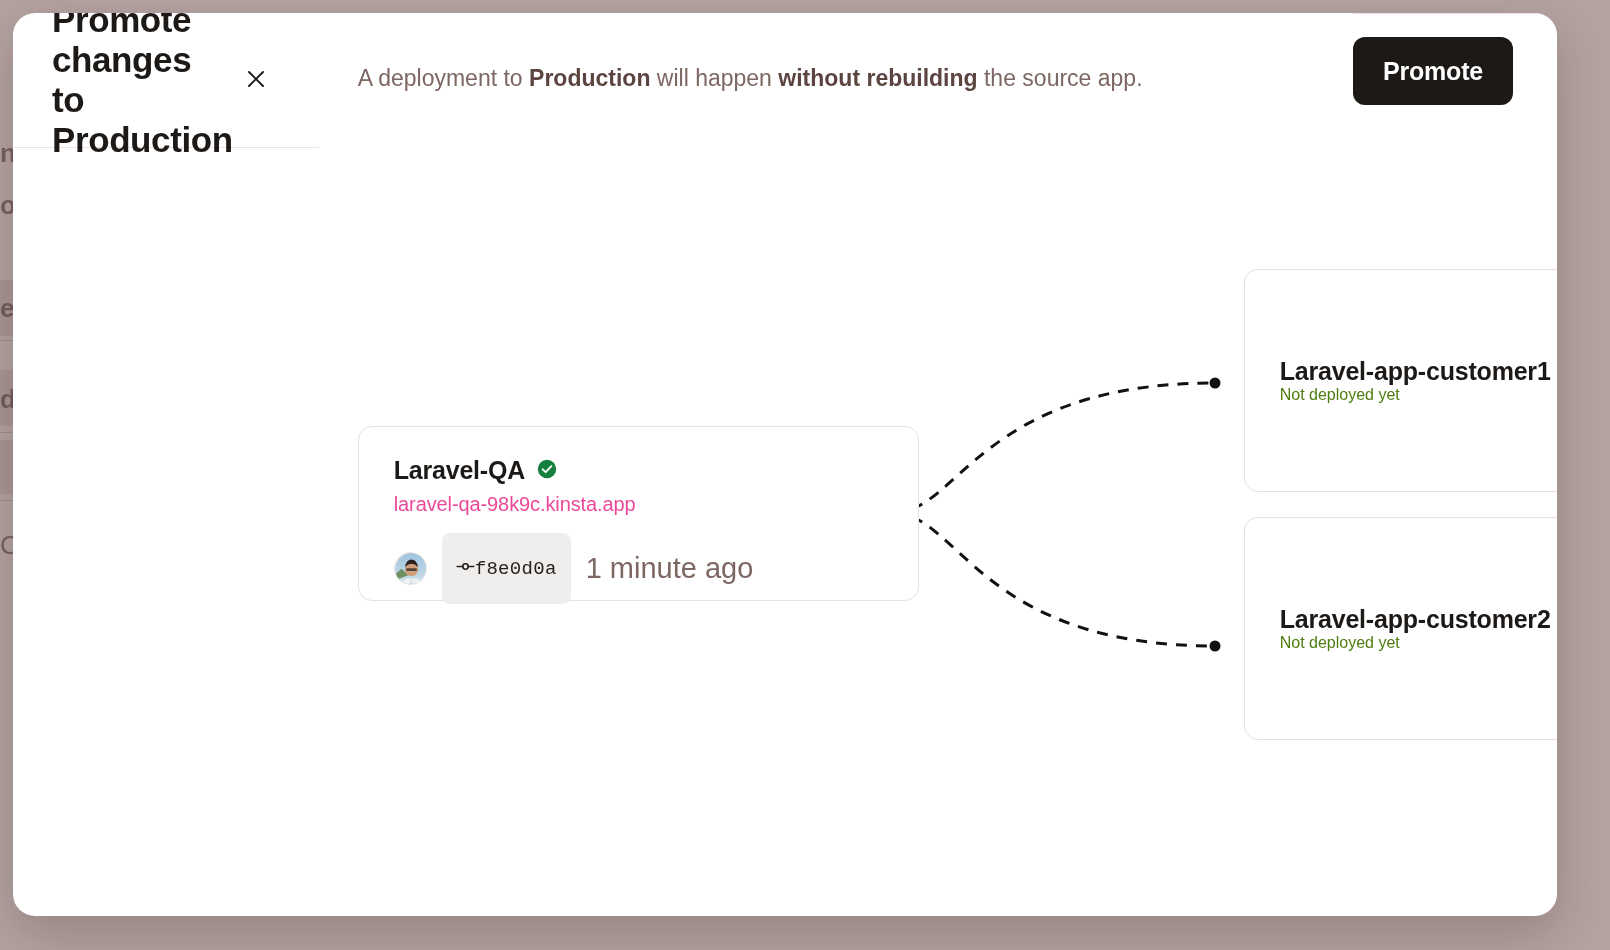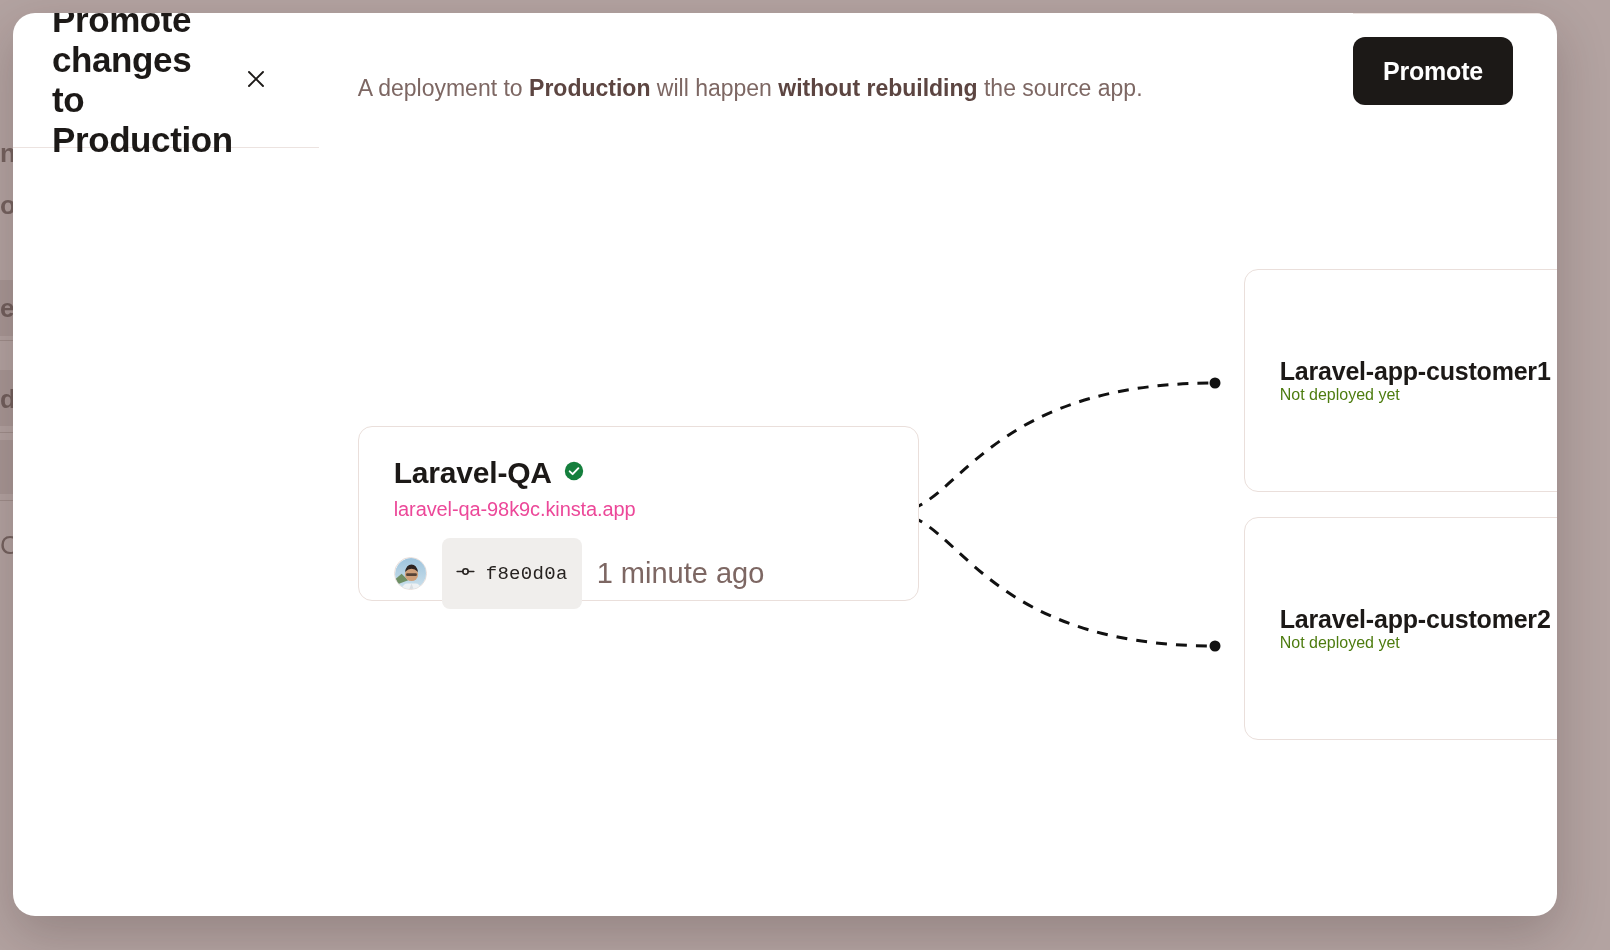--- a/index.html
+++ b/index.html
@@ -101,21 +101,21 @@
 
   
   #modal-body {
     flex: 1;
     position: relative;
     padding: 0 39px;
   }
   #subtitle {
     position: absolute;
     left: 39px;
-    top: 62px;
+    top: 52px;
     font-size: 23px;
     color: #7d6763;
     letter-spacing: 0;
     white-space: nowrap;
   }
   #subtitle b { color: #5c4541; font-weight: 700; }
 
   
   #graph {
     position: absolute;
@@ -147,21 +147,21 @@
     width: 561px;
     height: 175px;
     padding: 29px 0 0 35px;
   }
   #source-name-row {
     display: flex;
     align-items: center;
     gap: 11px;
   }
   #source-name {
-    font-size: 30px;
+    font-size: 25px;
     font-weight: 700;
     color: #1c1917;
     letter-spacing: -0.2px;
   }
   #source-url {
     margin-top: 8px;
     font-size: 20px;
     color: #ec4899;
     letter-spacing: -0.1px;
   }
@@ -175,21 +175,20 @@
     width: 33px;
     height: 33px;
     border-radius: 50%;
     overflow: hidden;
     flex: 0 0 33px;
     border: 1px solid #e7ddd9;
   }
   #commit-badge {
     display: flex;
     align-items: center;
-    gap: 11px;
     background: #f0eeec;
     border-radius: 8px;
     padding: 24px 14px;
   }
   #commit-hash {
     font-family: "Liberation Mono", monospace;
     font-size: 19px;
     color: #262220;
     letter-spacing: 0.3px;
   }

